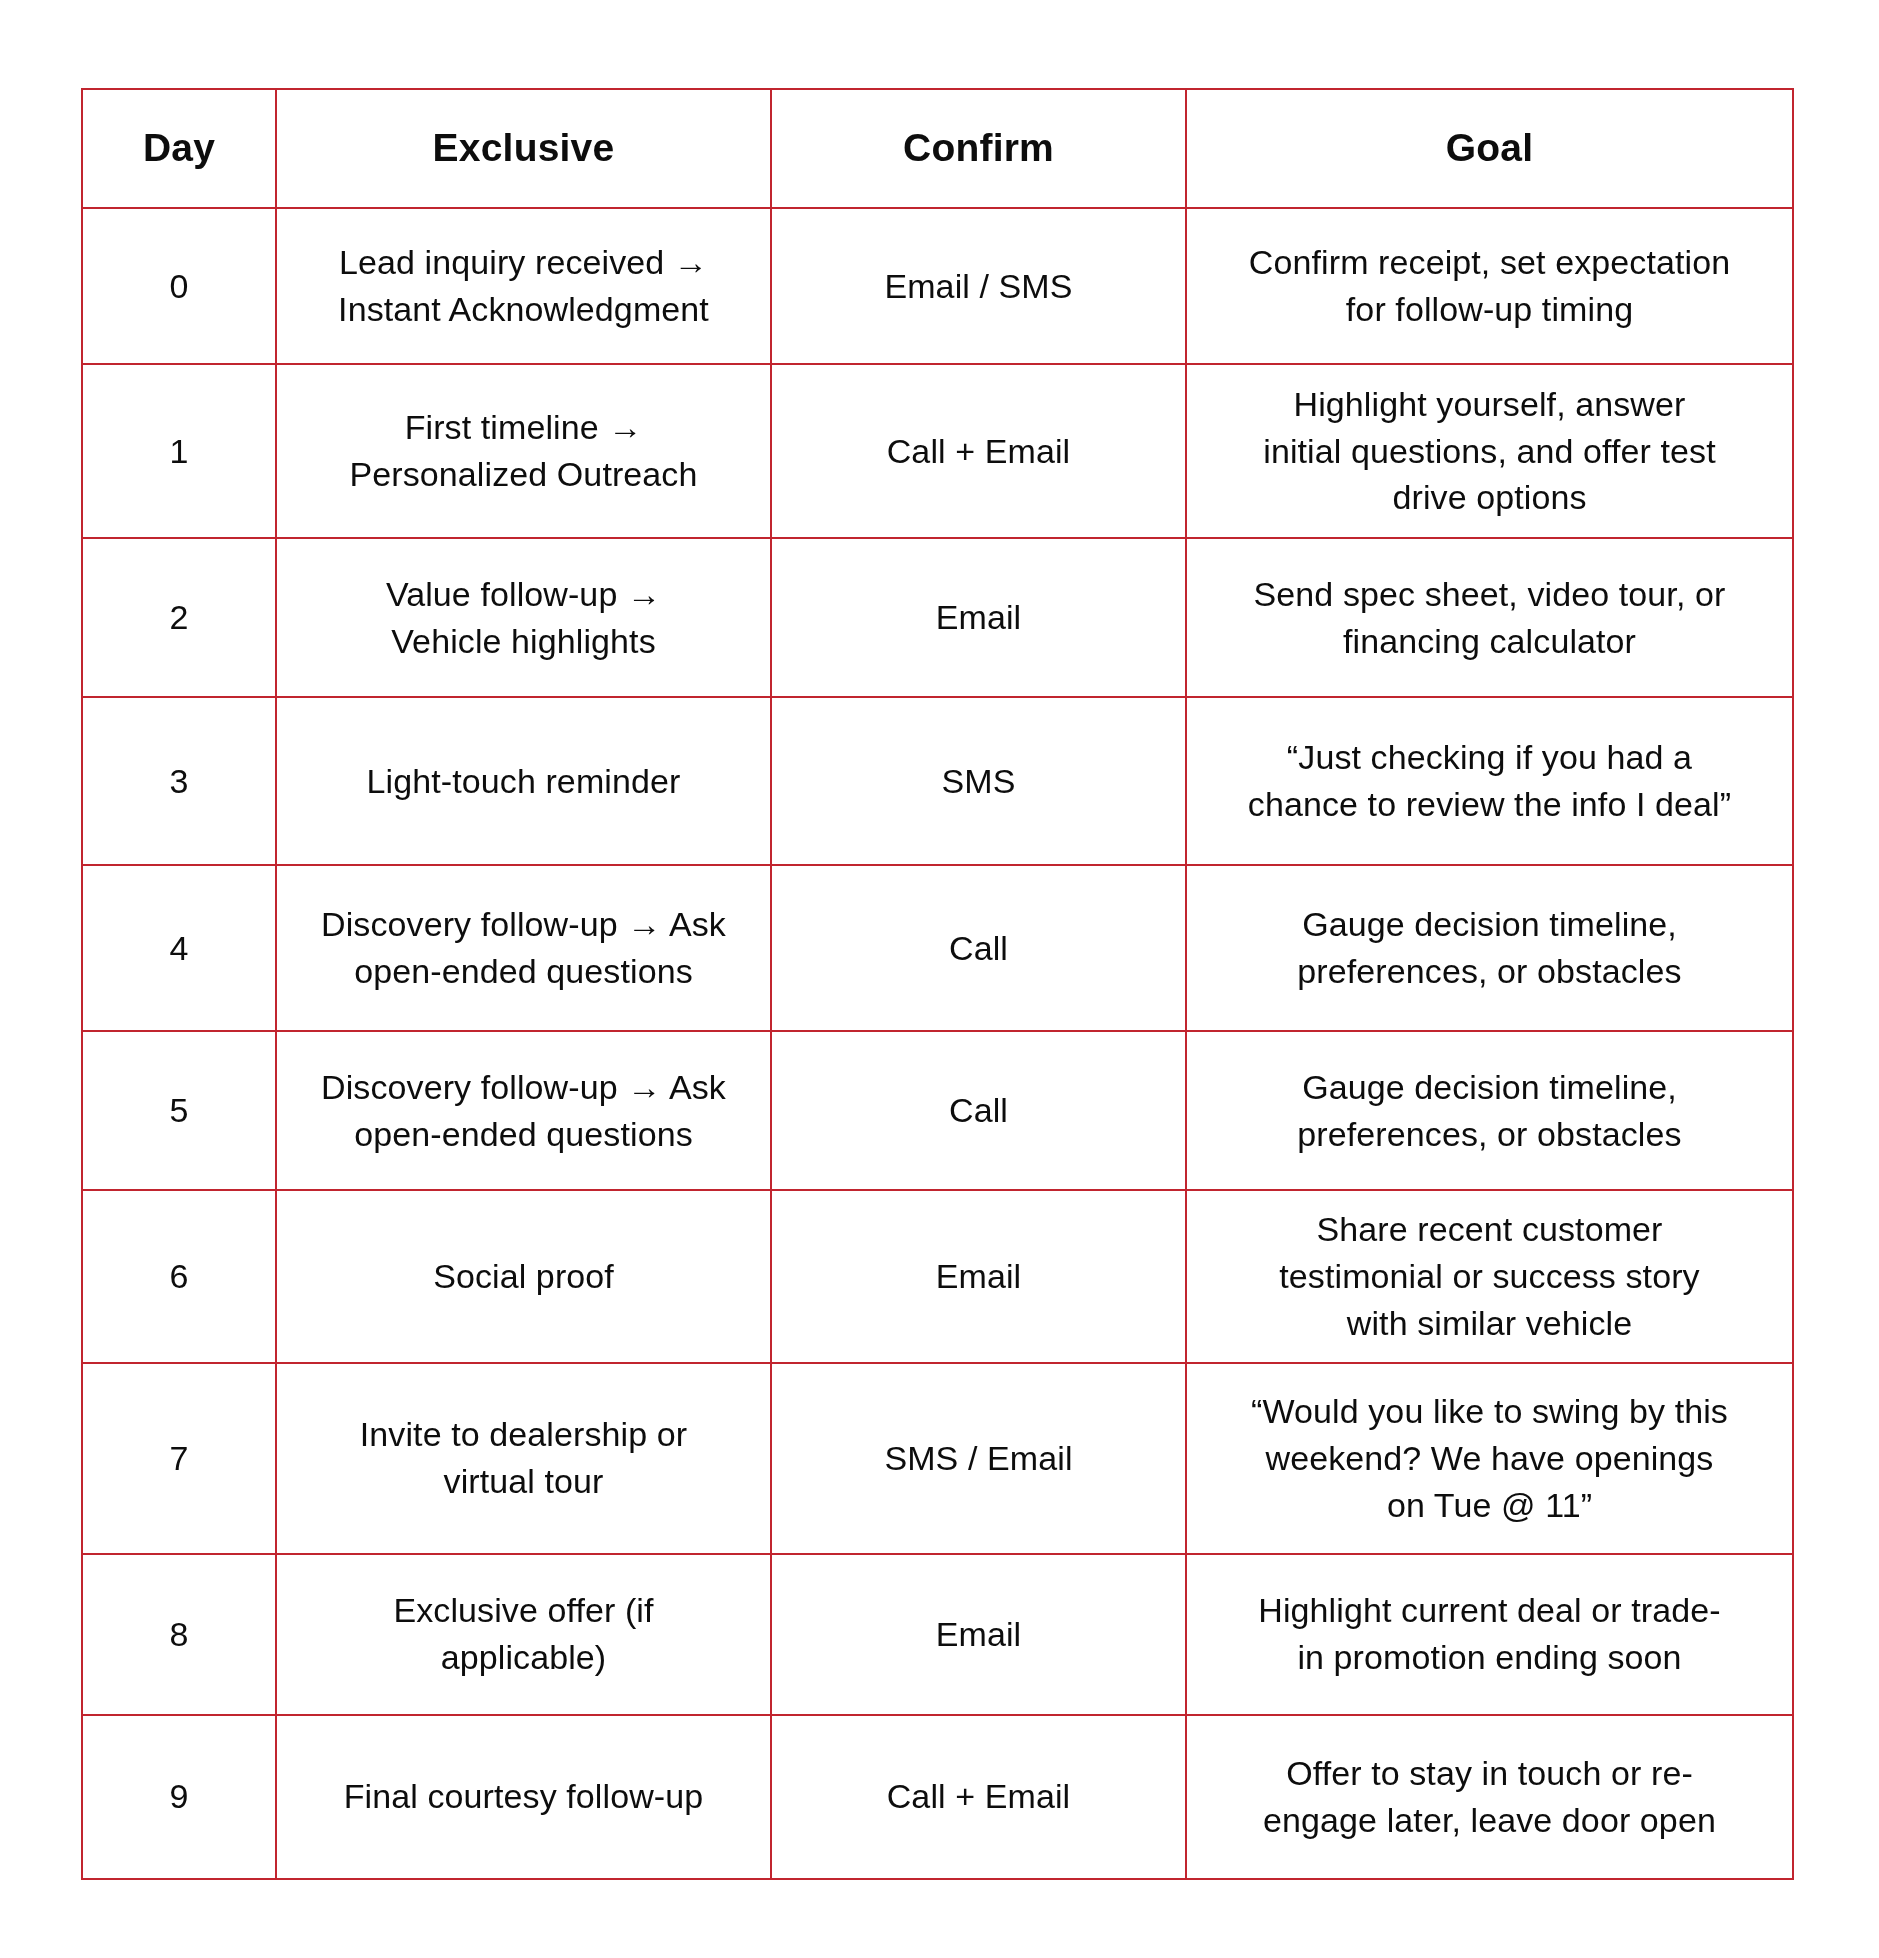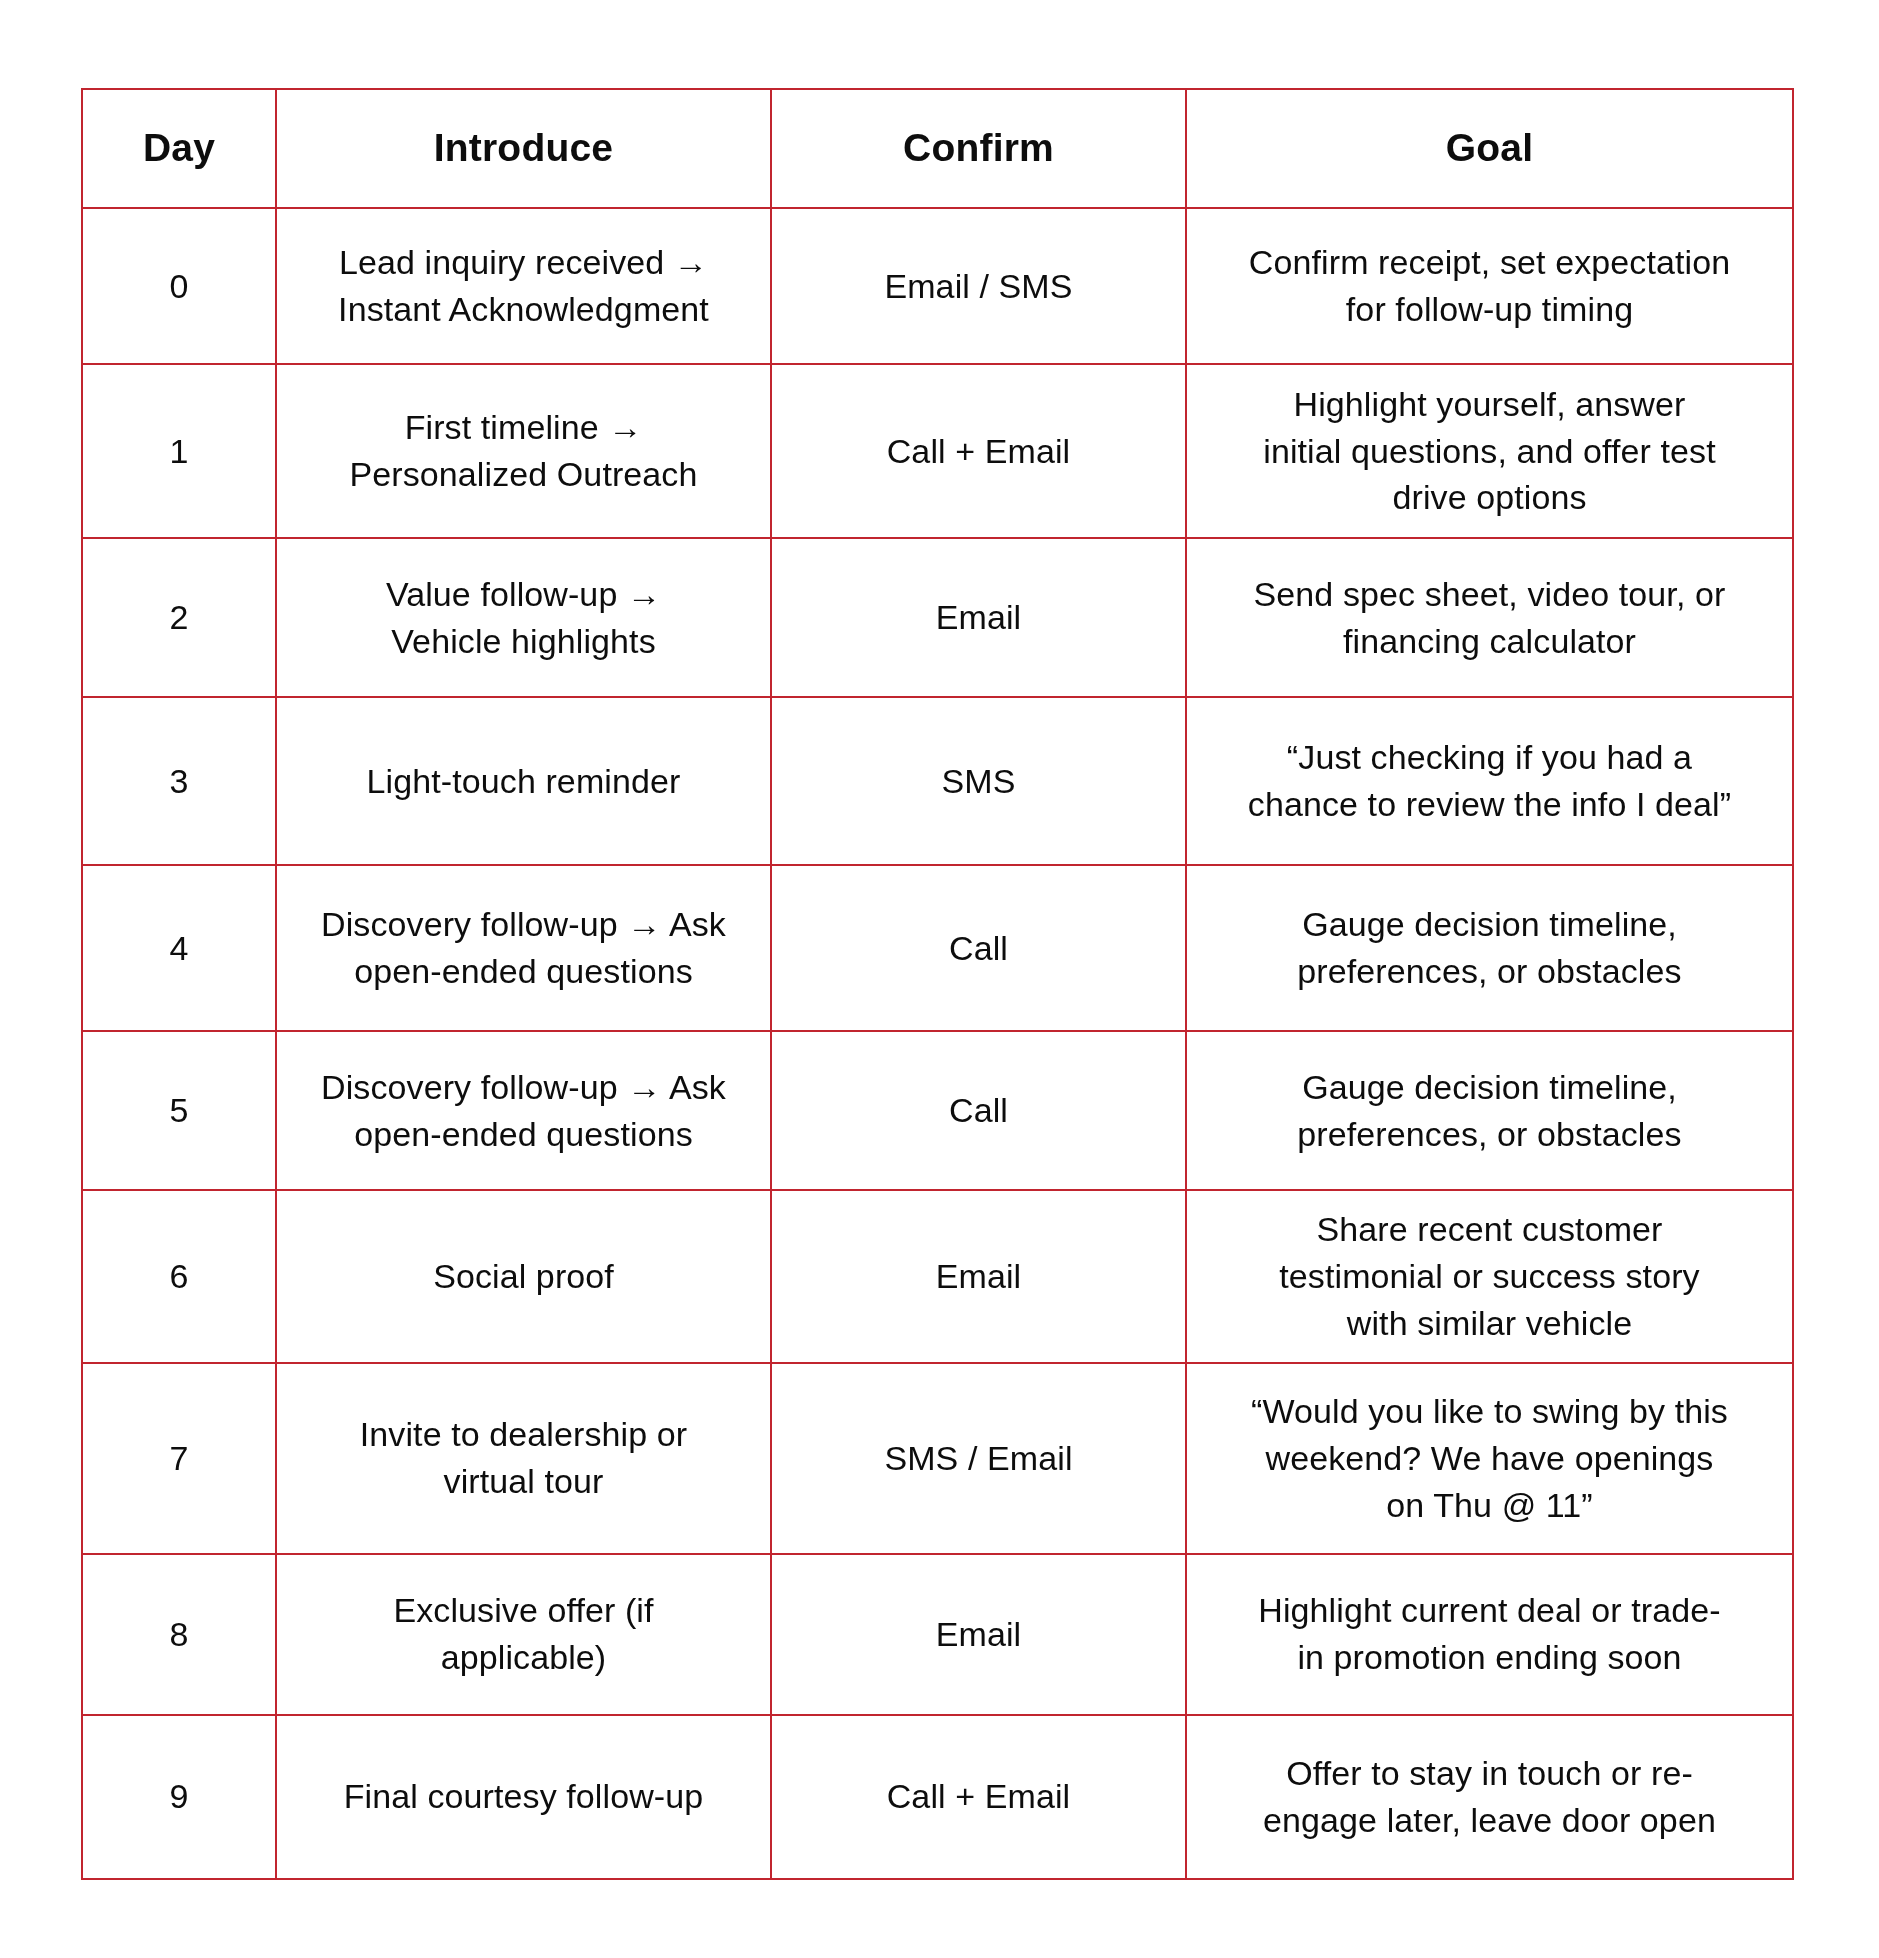--- a/index.html
+++ b/index.html
@@ -98,21 +98,21 @@
     <table class="followup-table">
       <colgroup>
         <col class="c-day">
         <col class="c-touch">
         <col class="c-channel">
         <col class="c-goal">
       </colgroup>
       <thead>
         <tr>
           <th>Day</th>
-          <th>Introduce</th>
+          <th>Exclusive</th>
           <th>Confirm</th>
           <th>Goal</th>
         </tr>
       </thead>
       <tbody>
 
         <tr class="r-h0">
           <td class="day-cell">
               <span class="cell-text">0</span>
             </td>
@@ -238,21 +238,21 @@
           <td>
               <span class="cell-text">Invite to dealership or
 virtual tour</span>
             </td>
           <td>
               <span class="cell-text">SMS / Email</span>
             </td>
           <td>
               <span class="cell-text">“Would you like to swing by this
 weekend? We have openings
-on Thu @ 11”</span>
+on Tue @ 11”</span>
             </td>
         </tr>
 
         <tr class="r-h8">
           <td class="day-cell">
               <span class="cell-text">8</span>
             </td>
           <td>
               <span class="cell-text">Exclusive offer (if
 applicable)</span>

